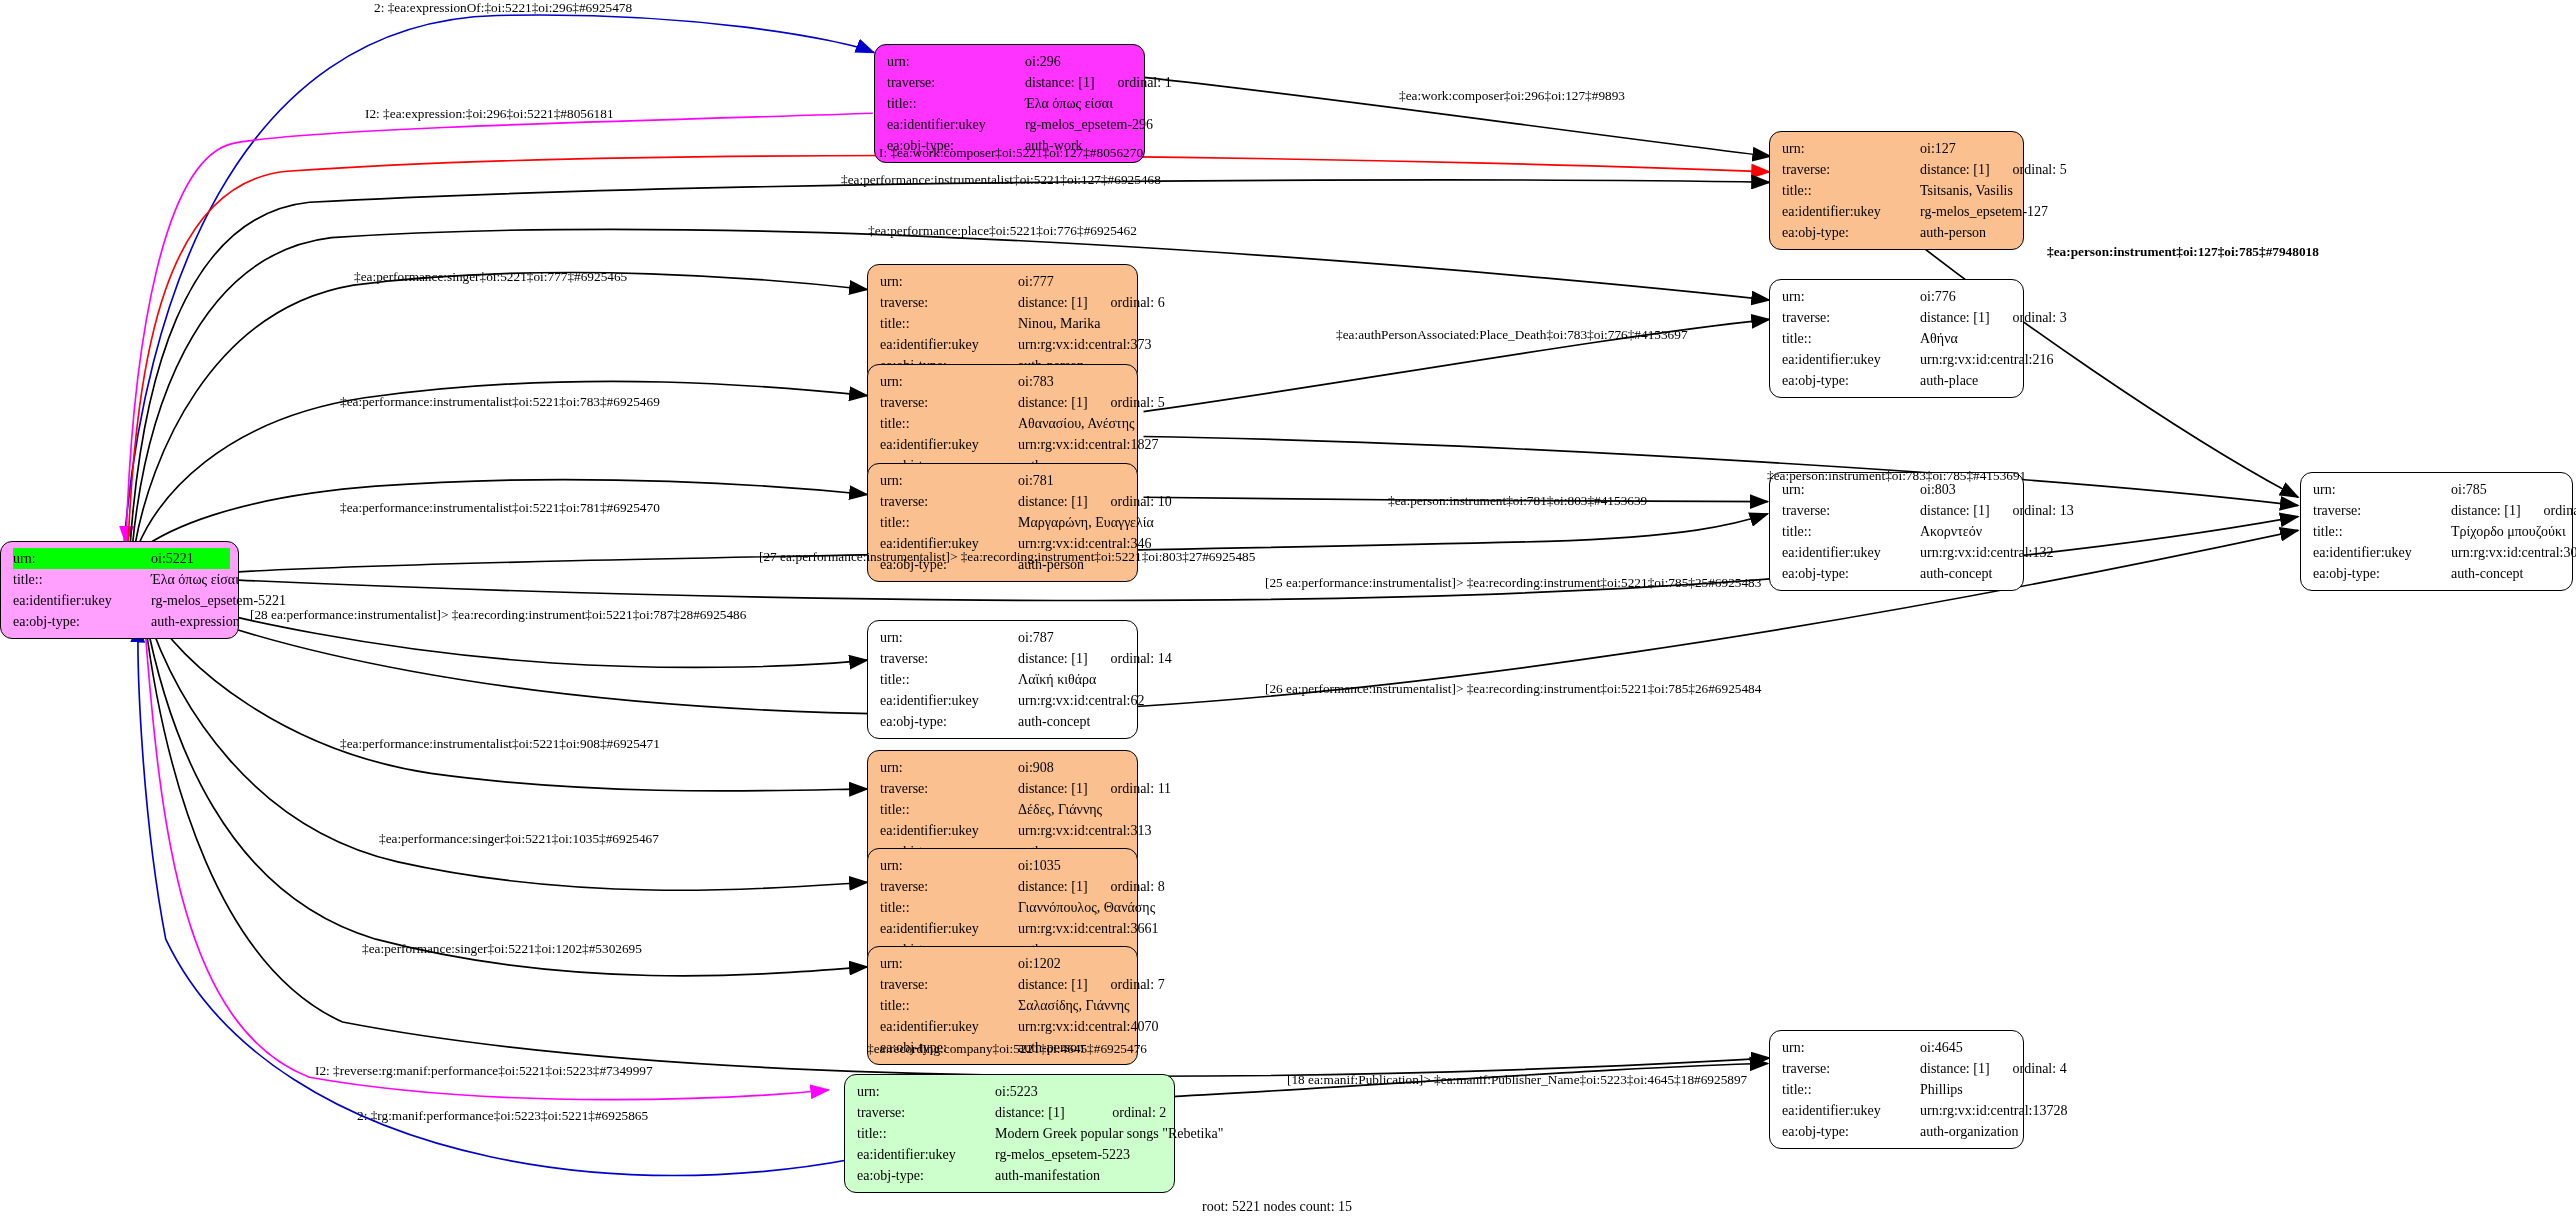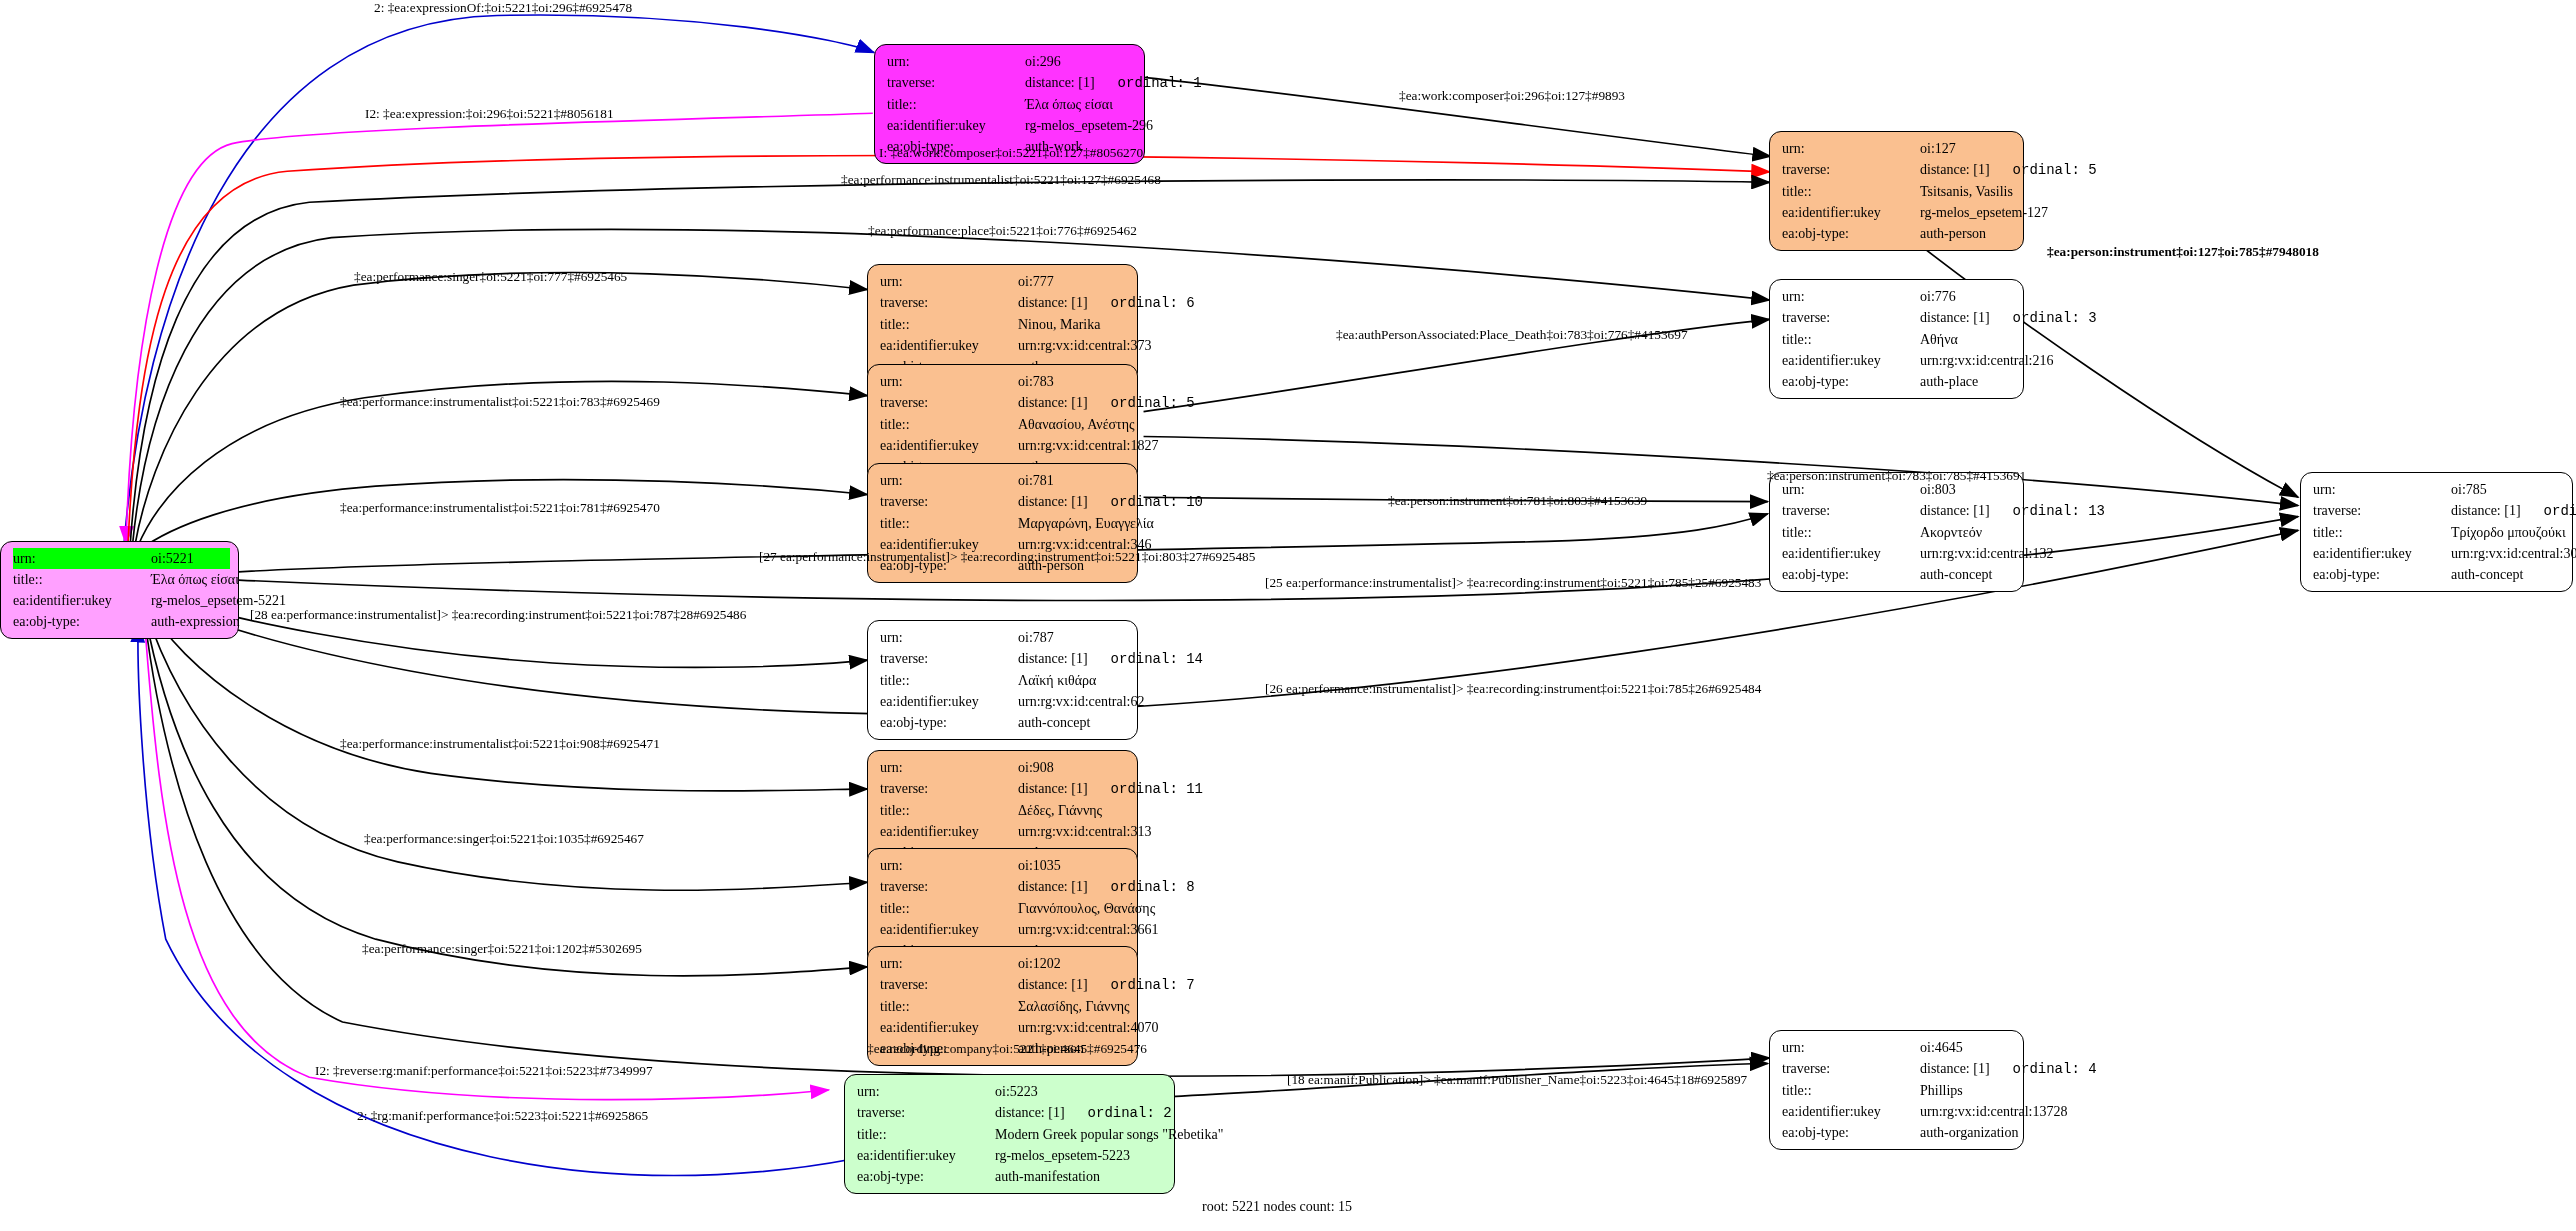--- a/index.html
+++ b/index.html
@@ -23,21 +23,21 @@
   .node .row{
     display:flex;
     align-items:baseline;
     line-height:1.50;
     font-size:14px;
     white-space:nowrap;
     color:#000;
   }
   .node .k{width:138px;flex:0 0 138px;}
   .node .v{flex:1 1 auto;}
-  .node .v2{margin-left:23px;font-family:Liberation Mono, monospace;}
+  .node .v2{margin-left:23px;}
   .node.root .row.hl .k,
   .node.root .row.hl .v{background:#00ff00;}
   .node.root .row.hl .k{padding-right:0;}
 
   .fill-magenta{background:#ff33ff;}
   .fill-orange{background:#fac090;}
   .fill-green{background:#ccffcc;}
   .fill-violet{background:#ffa0ff;}
   .fill-white{background:#ffffff;}
 
@@ -491,21 +491,21 @@
   <div class="elabel" style="left:340px;top:394px;">‡ea:performance:instrumentalist‡oi:5221‡oi:783‡#6925469</div>
   <div class="elabel" style="left:2047px;top:244px;font-weight:bold;">‡ea:person:instrument‡oi:127‡oi:785‡#7948018</div>
   <div class="elabel" style="left:1767px;top:436px;margin-top:32px;">‡ea:person:instrument‡oi:783‡oi:785‡#4153691</div>
   <div class="elabel" style="left:340px;top:500px;">‡ea:performance:instrumentalist‡oi:5221‡oi:781‡#6925470</div>
   <div class="elabel" style="left:1388px;top:493px;">‡ea:person:instrument‡oi:781‡oi:803‡#4153639</div>
   <div class="elabel" style="left:759px;top:549px;">[27 ea:performance:instrumentalist]&gt; ‡ea:recording:instrument‡oi:5221‡oi:803‡27#6925485</div>
   <div class="elabel" style="left:1265px;top:575px;">[25 ea:performance:instrumentalist]&gt; ‡ea:recording:instrument‡oi:5221‡oi:785‡25#6925483</div>
   <div class="elabel" style="left:250px;top:607px;">[28 ea:performance:instrumentalist]&gt; ‡ea:recording:instrument‡oi:5221‡oi:787‡28#6925486</div>
   <div class="elabel" style="left:1265px;top:681px;">[26 ea:performance:instrumentalist]&gt; ‡ea:recording:instrument‡oi:5221‡oi:785‡26#6925484</div>
   <div class="elabel" style="left:340px;top:736px;">‡ea:performance:instrumentalist‡oi:5221‡oi:908‡#6925471</div>
-  <div class="elabel" style="left:364px;top:831px;text-align:right;">‡ea:performance:singer‡oi:5221‡oi:1035‡#6925467</div>
+  <div class="elabel" style="left:379px;top:831px;text-align:right;">‡ea:performance:singer‡oi:5221‡oi:1035‡#6925467</div>
   <div class="elabel" style="left:362px;top:941px;">‡ea:performance:singer‡oi:5221‡oi:1202‡#5302695</div>
   <div class="elabel" style="left:867px;top:1041px;">‡ea:recording:company‡oi:5221‡oi:4645‡#6925476</div>
   <div class="elabel" style="left:315px;top:1063px;">I2: ‡reverse:rg:manif:performance‡oi:5221‡oi:5223‡#7349997</div>
   <div class="elabel" style="left:357px;top:1108px;">2: ‡rg:manif:performance‡oi:5223‡oi:5221‡#6925865</div>
   <div class="elabel" style="left:1287px;top:1072px;">[18 ea:manif:Publication]&gt; ‡ea:manif:Publisher_Name‡oi:5223‡oi:4645‡18#6925897</div>
 
   <div class="footer" style="left:1202px;top:1199px;">root: 5221 nodes count: 15</div>
 
 </div>
 

